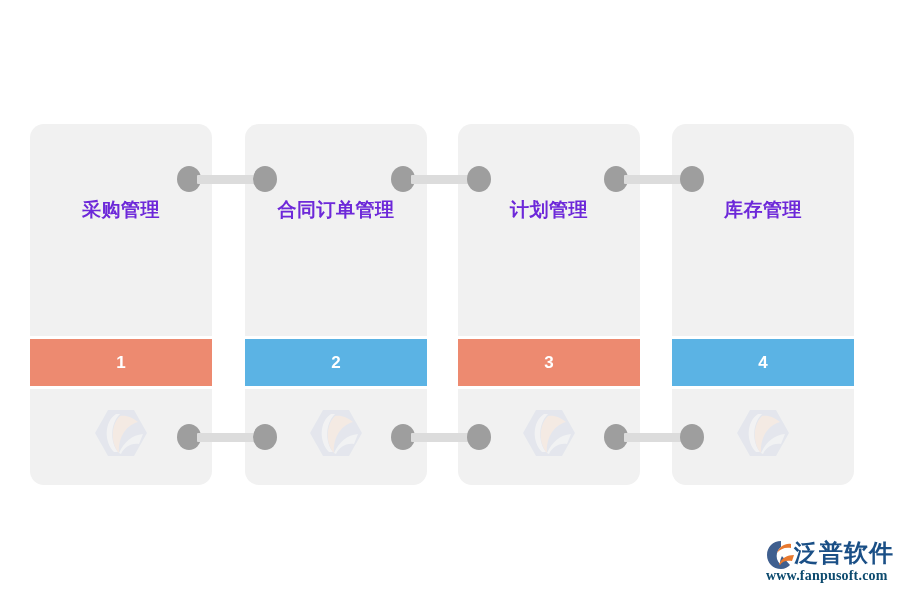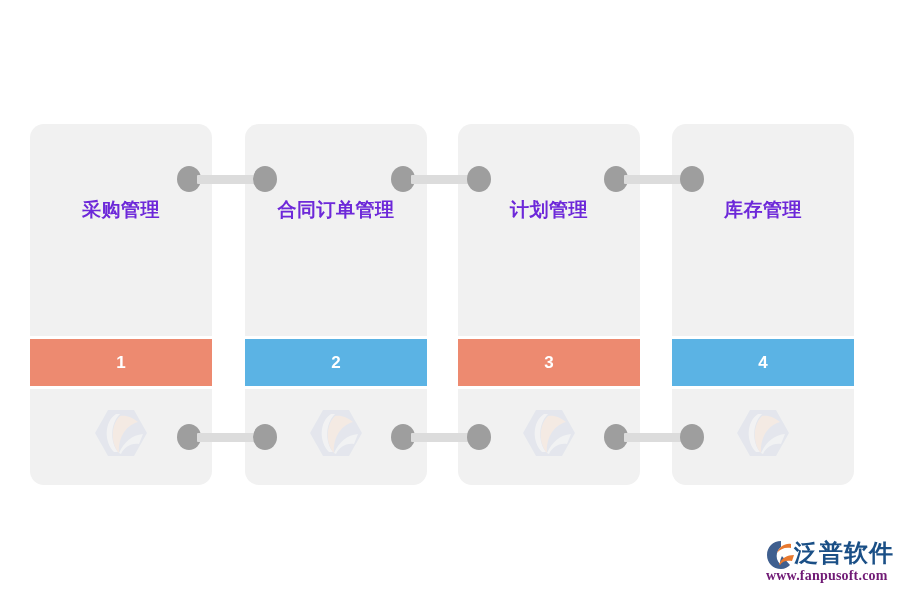--- a/index.html
+++ b/index.html
@@ -129,21 +129,21 @@
     letter-spacing: 1px;
     line-height: 30px;
     white-space: nowrap;
   }
   #brand-url {
     position: absolute;
     left: 0px;
     top: 32px;
     font-size: 14px;
     font-weight: bold;
-    color: #701a75;
+    color: #0c4a6e;
     font-family: "Liberation Serif", "DejaVu Serif", serif;
     letter-spacing: 0.2px;
     white-space: nowrap;
   }
 </style>
 </head>
 <body>
 
 <div id="stage">
 

